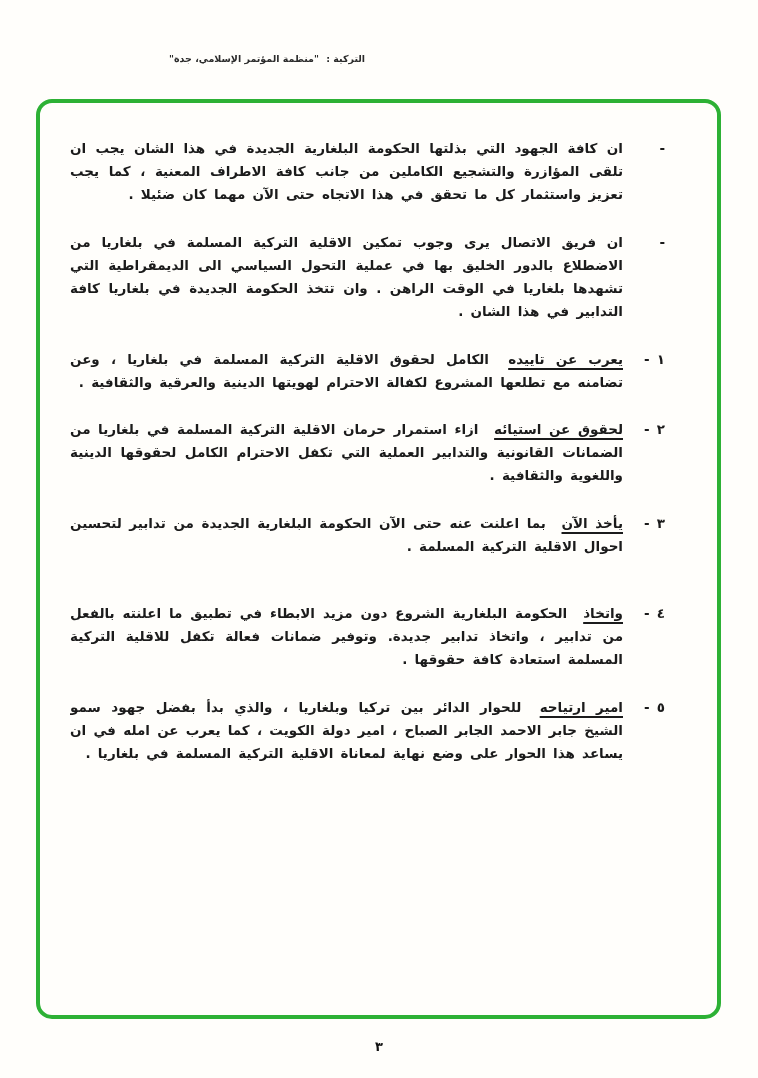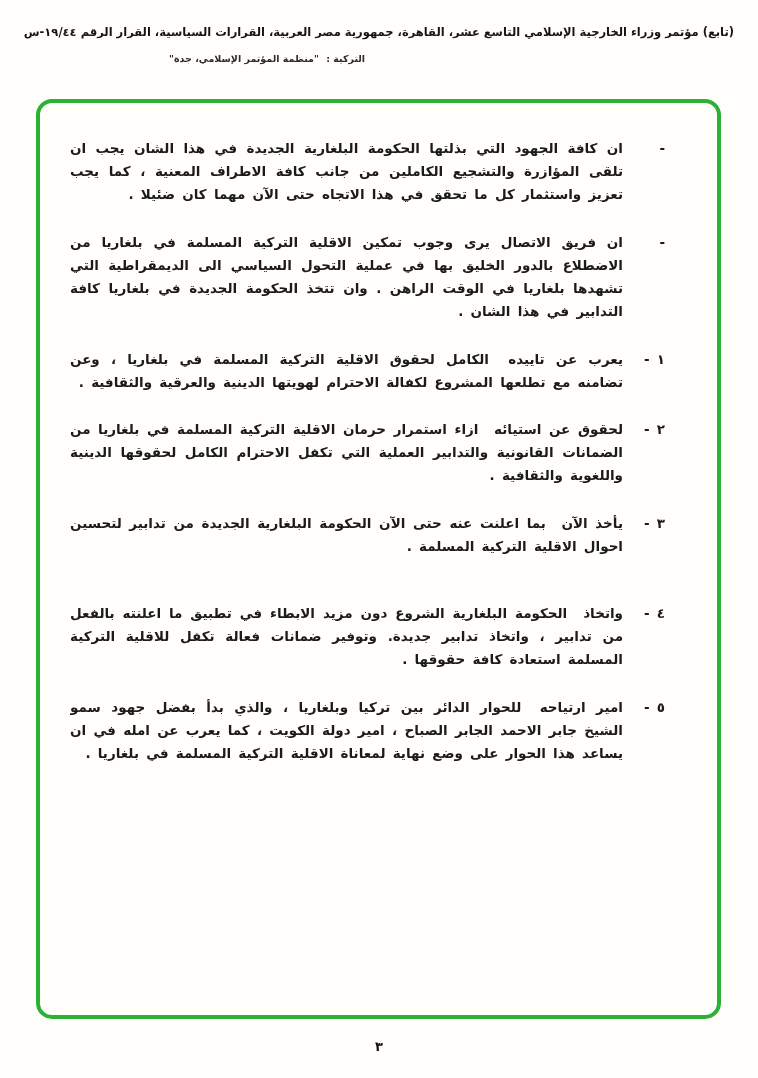--- a/index.html
+++ b/index.html
@@ -60,39 +60,39 @@
   .marker {
     flex:0 0 42px;
     white-space:nowrap;
   }
   .ptext {
     flex:1;
     text-align:justify;
   }
   .gap-lg { margin-bottom:44px; }
   .ul {
+    text-decoration:underline;
     text-decoration-thickness:1.5px;
     text-underline-offset:4px;
     margin-left:8px;
   }
   .page-number {
     position:absolute;
     left:0; right:0; bottom:24px;
     text-align:center;
     font-size:13px;
     font-weight:700;
     color:#111;
   }
 </style>
 </head>
 <body>
 
 <div class="page" dir="rtl">
 
-  <div class="header-line">(تابع) مؤتمر وزراء الخارجية الإسلامي التاسع عشر، القاهرة، جمهورية مصر العربية، القرارات السياسية، القرار الرقم ١٩/٤٤-س</div>
 
   <div class="source-line">
     <span>التركية :</span>
     <span>"منظمة المؤتمر الإسلامي، جدة"</span>
   </div>
 
   <div class="doc-frame">
     <div class="doc-content">
 
       <div class="para">

